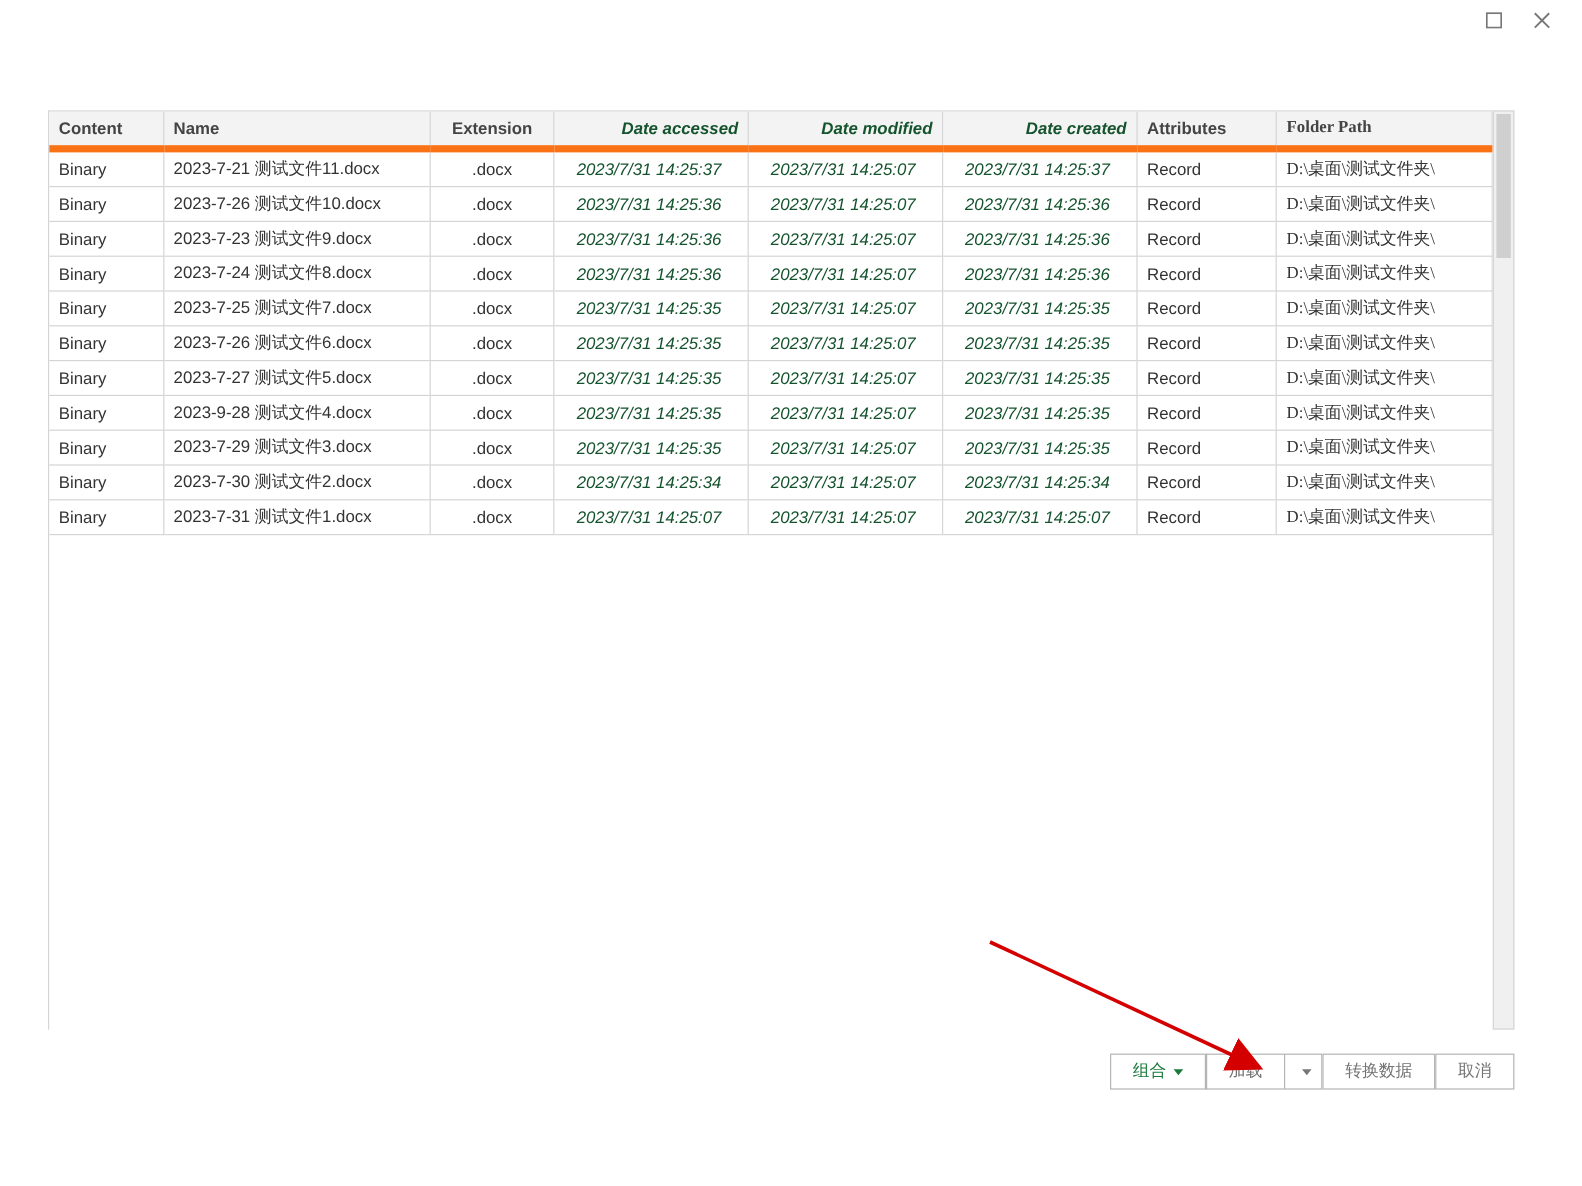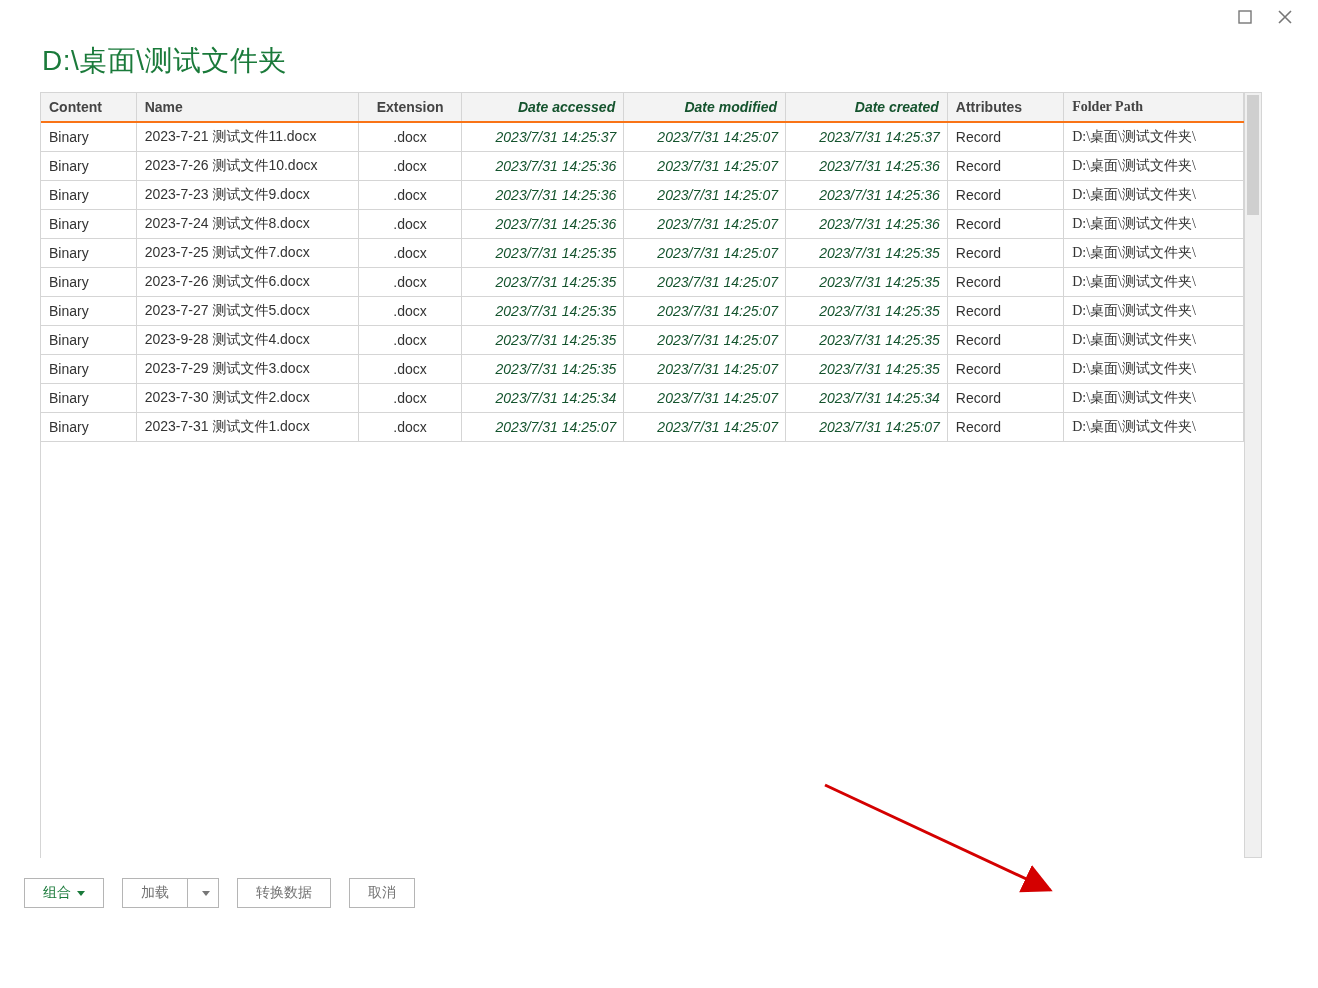--- a/index.html
+++ b/index.html
@@ -62,42 +62,42 @@
     border-collapse: collapse;
     width: 100%;
     table-layout: fixed;
   }
   thead th {
     background: #f3f3f3;
     font-weight: 700;
     text-align: center;
     padding: 6px 8px;
     border-right: 1px solid #d5d5d5;
-    border-bottom: 2px solid #f97316;
+    border-bottom: 6px solid #f97316;
     font-size: 14px;
     color: #444;
     white-space: nowrap;
   }
   tbody td {
     border-right: 1px solid #d5d5d5;
     border-bottom: 1px solid #d5d5d5;
     padding: 5px 8px;
     font-size: 14px;
     vertical-align: middle;
     white-space: nowrap;
     overflow: hidden;
     text-overflow: ellipsis;
   }
   .col-content { width: 90px; text-align:left; }
   .col-name    { width: 210px; text-align:left; }
   .col-ext     { width: 98px;  text-align:center; }
   .col-date    { width: 153px; text-align:right; font-style: italic; color:#14532d; }
   .col-attr    { width: 110px; text-align:left; }
   .col-path    { width: 170px; text-align:left;font-family:Liberation Serif, serif; }
-  tbody td.col-date { padding-right:7px; }
+  tbody td.col-date { padding-right:22px; }
 
   .scrollbar {
     position: absolute;
     right: 56px;
     top: 92px;
     bottom: 130px;
     width: 18px;
     background: #f0f0f0;
     border: 1px solid #d5d5d5;
   }
@@ -109,22 +109,22 @@
     background: #cfcfcf;
     border-radius: 0;
   }
 
   .footer {
     position: absolute;
     left: 0; right: 56px;
     bottom: 70px;
     height: 50px;
     display: flex;
+    justify-content: flex-end;
     align-items: center;
-    gap: 18px;
     padding-right: 0;
     padding-left: 24px;
   }
   .btn {
     height: 30px;
     background: #fff;
     border: 1px solid #b5b5b5;
     padding: 0 18px;
     font-size: 14px;
     color: #737373;
@@ -166,21 +166,20 @@
           <rect x="1" y="1" width="12" height="12" fill="none" stroke="#777" stroke-width="1.4"></rect>
         </svg>
     </div>
     <div class="tb-btn">
       <svg width="16" height="16" viewBox="0 0 16 16">
           <path d="M2 2 L14 14 M14 2 L2 14" stroke="#777" stroke-width="1.6" fill="none"></path>
         </svg>
     </div>
   </div>
 
-  <div class="header-path">D:\桌面\测试文件夹</div>
 
   <div class="grid-wrap">
     <table>
       <thead>
         <tr>
           <th class="col-content">Content</th>
           <th class="col-name">Name</th>
           <th class="col-ext">Extension</th>
           <th class="col-date">Date accessed</th>
           <th class="col-date">Date modified</th>

